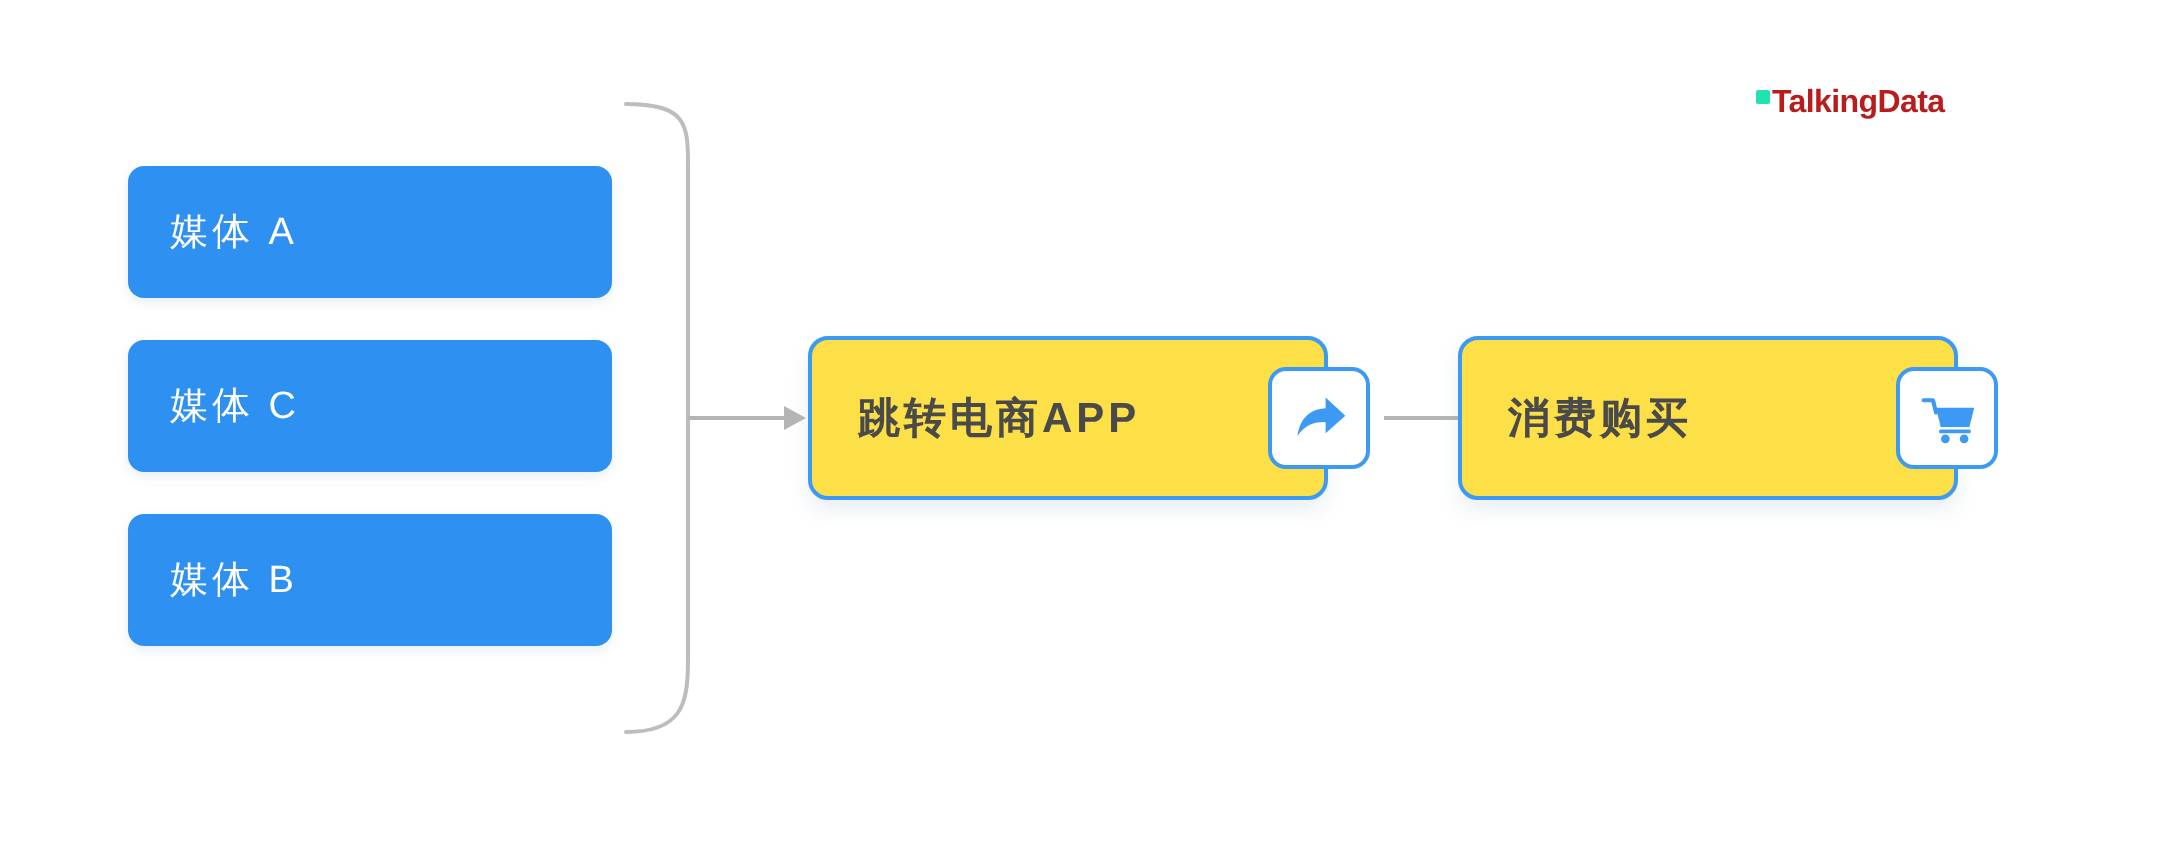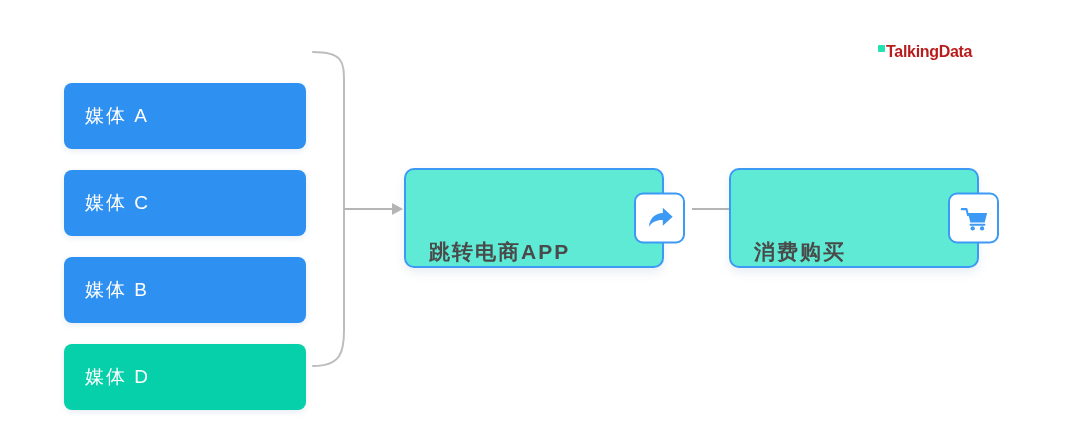--- a/index.html
+++ b/index.html
@@ -84,26 +84,26 @@
     top: 0;
     width: 1080px;
     height: 421px;
     pointer-events: none;
   }
 
   
   .flow-card {
     position: absolute;
     box-sizing: border-box;
-    height: 100px;
+    height: 82px;
     border: 2px solid #3C9AF5;
     border-radius: 10px;
-    background: #5eead4;
-    display: flex;
-    align-items: flex-end;
+    background: #fde047;
+    display: flex;
+    align-items: center;
     box-shadow: 0 5px 10px rgba(125,150,180,0.16);
   }
   #card-redirect { left: 404px; top: 168px; width: 260px; }
   #card-purchase { left: 729px; top: 168px; width: 250px; }
 
   .flow-label {
     padding-left: 23px;
     font-size: 21px;
     color: #4A4A4A;
     letter-spacing: 2px;
@@ -145,23 +145,20 @@
     </div>
 
     <div class="media-box blue">
       <span class="media-label">媒体 C</span>
     </div>
 
     <div class="media-box blue">
       <span class="media-label">媒体 B</span>
     </div>
 
-    <div class="media-box green">
-      <span class="media-label">媒体 D</span>
-    </div>
 
   </div>
 
   <svg class="connectors" viewBox="0 0 1080 421">
 
     <path d="M 313 52
              C 343 52, 344 62, 344 82
              L 344 198
              L 344 330
              C 344 352, 341 366, 313 366" fill="none" stroke="#BDBDBD" stroke-width="2" stroke-linecap="round"></path>

